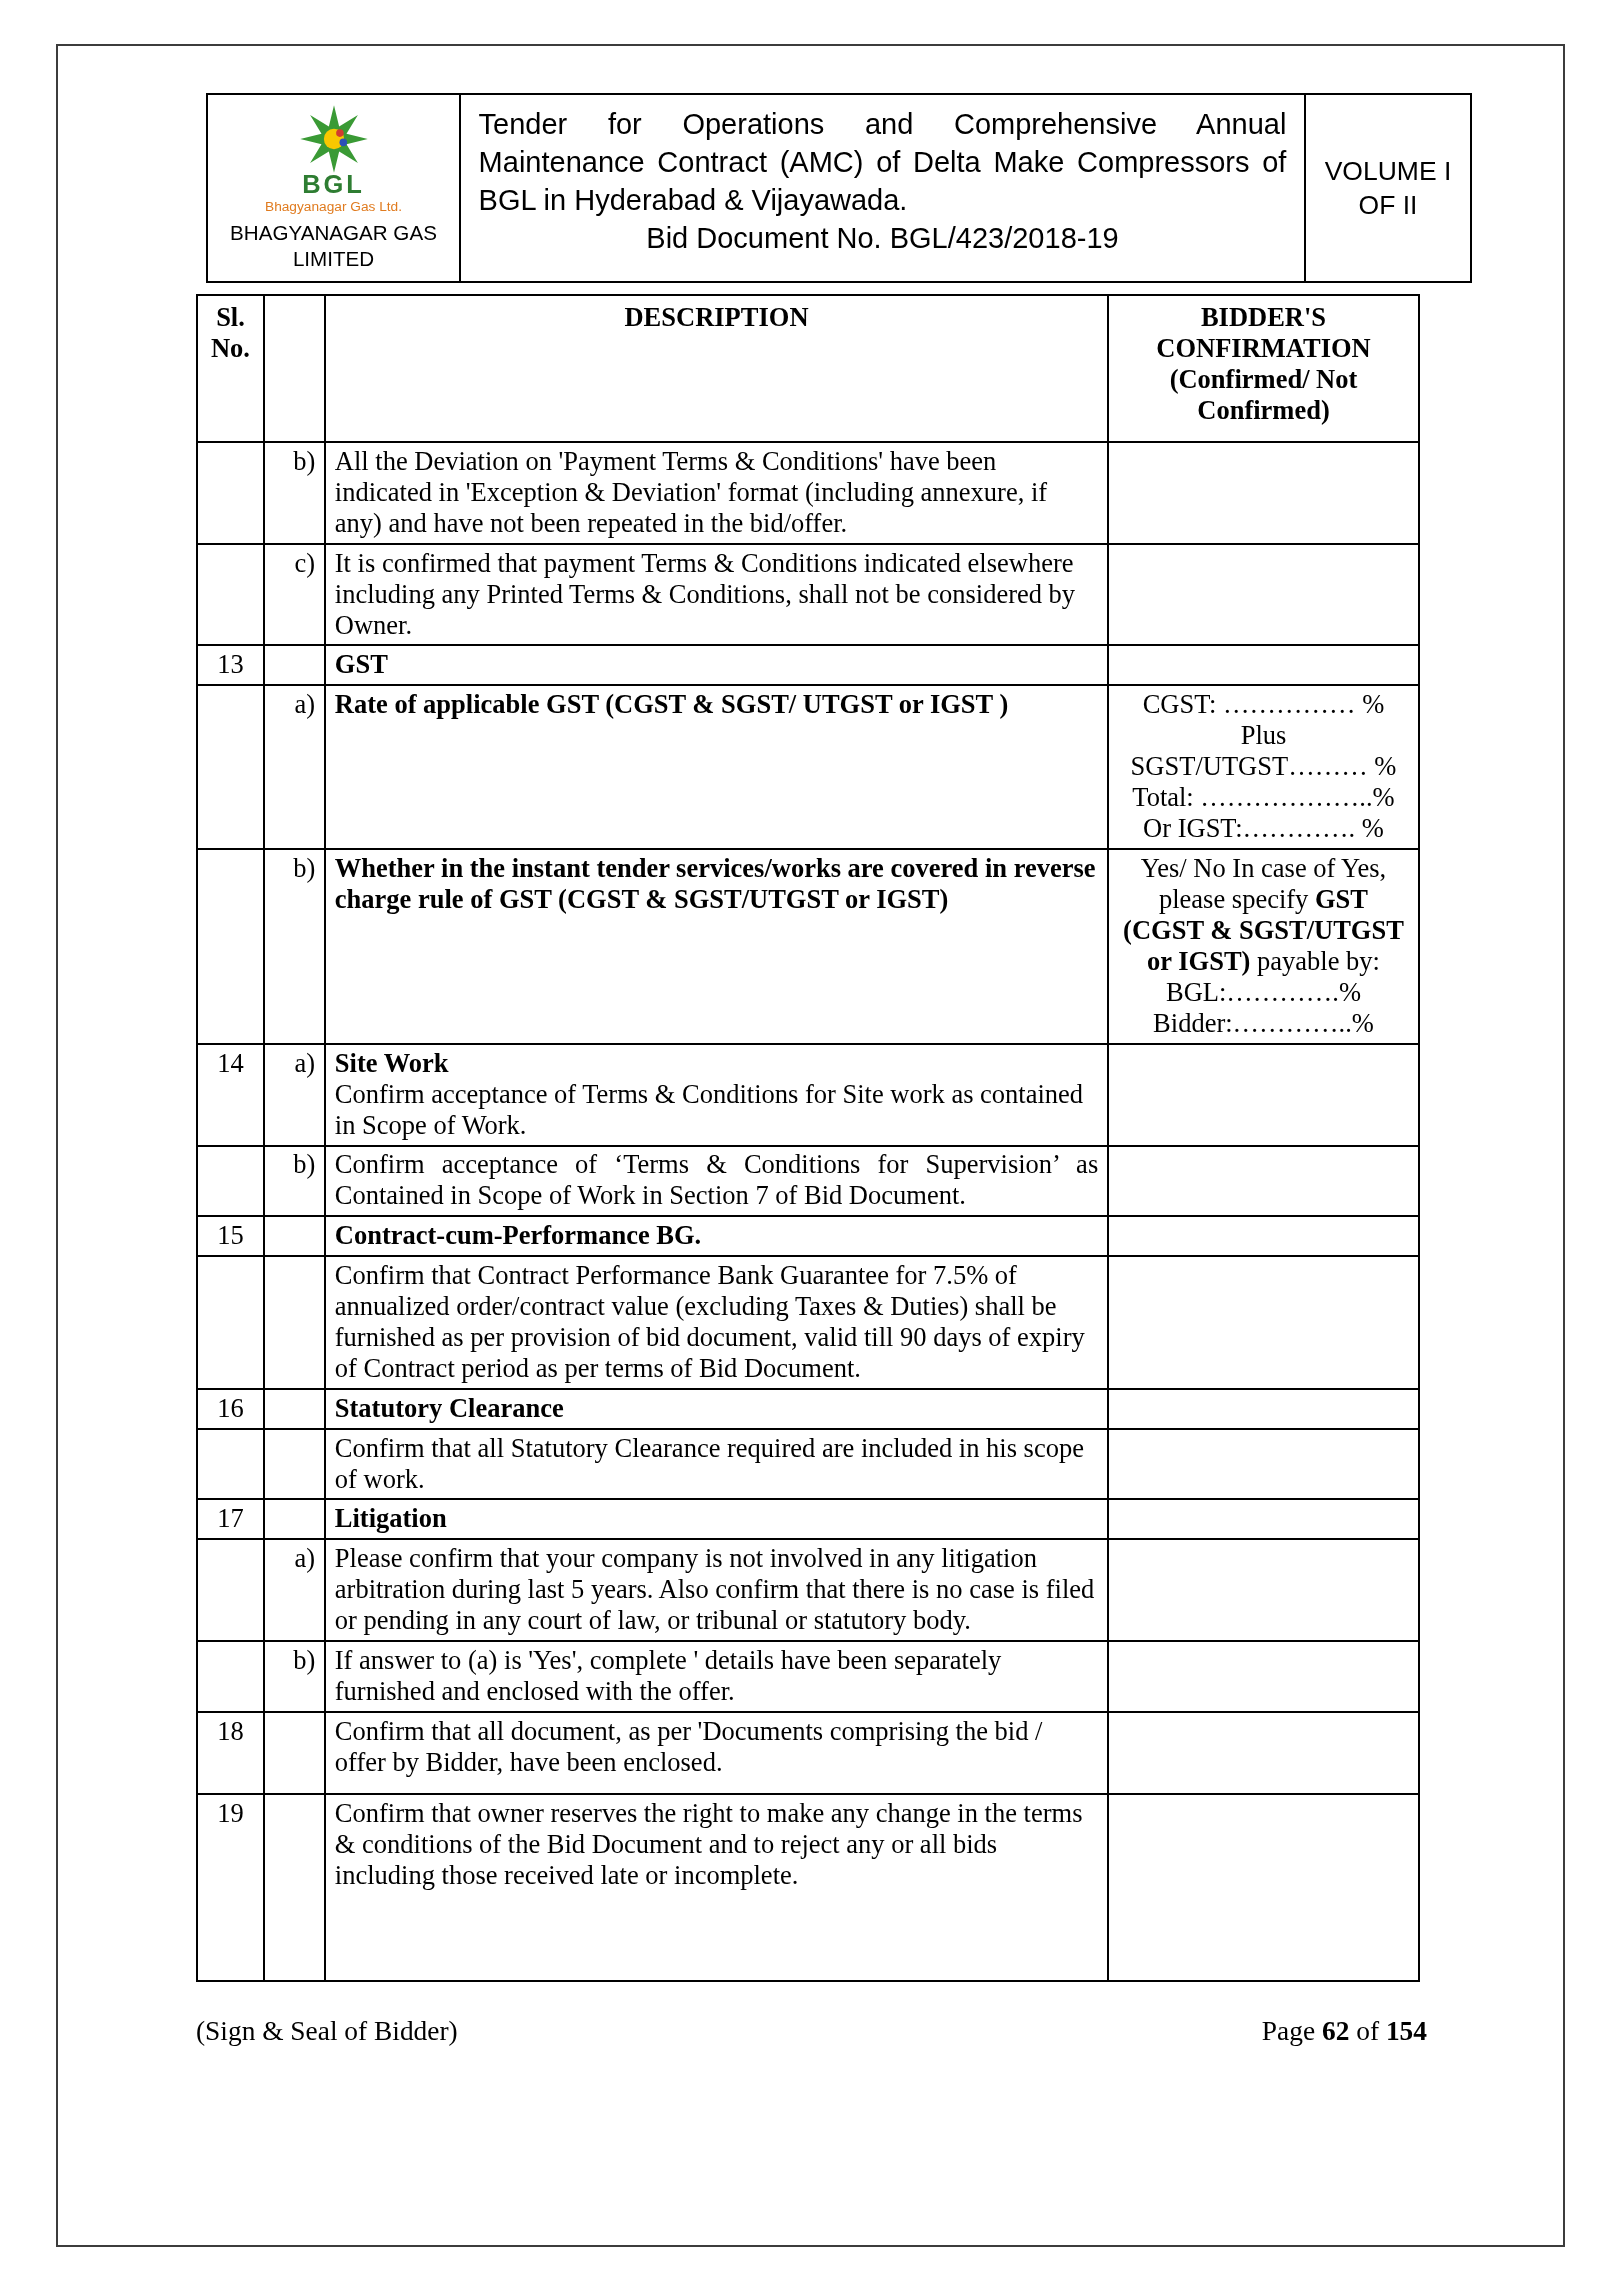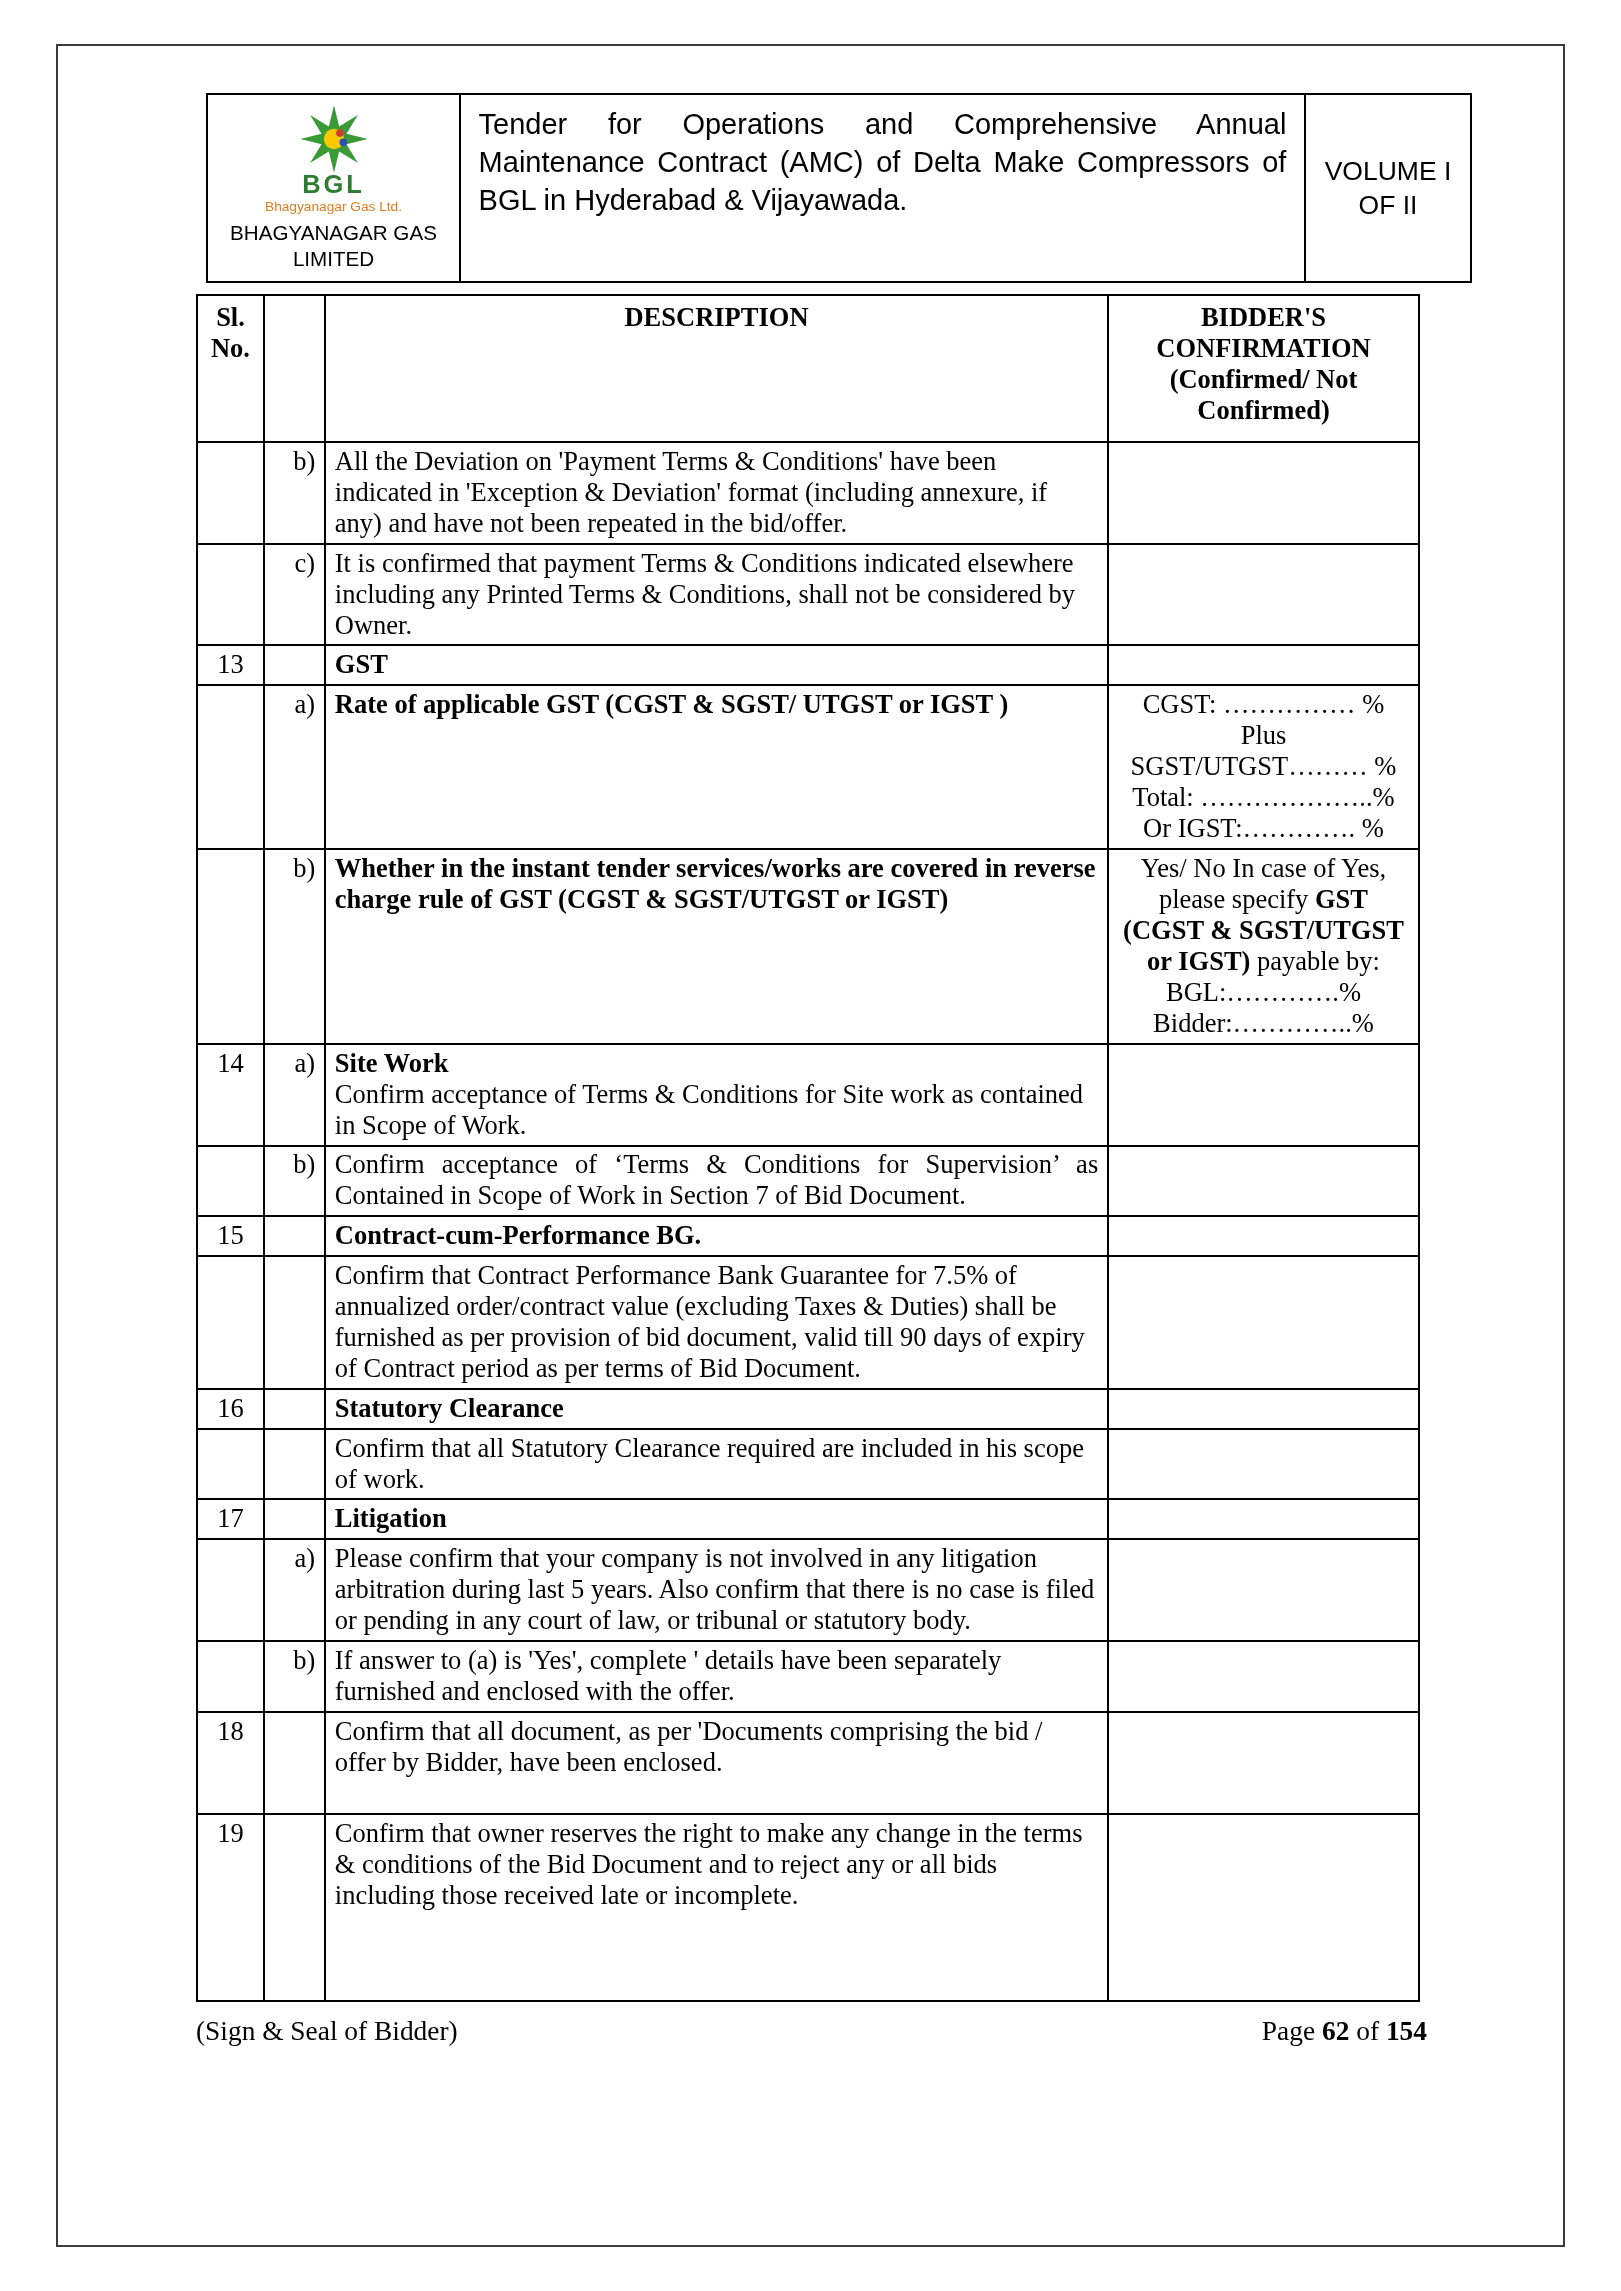--- a/index.html
+++ b/index.html
@@ -86,21 +86,21 @@
   .w-conf { width: 311px; }
   .main th { font-weight: bold; text-align: center; padding-top: 5.9px; padding-bottom: 15px; }
   .c-sl  { text-align: center; padding-left: 2px; padding-right: 2px; }
   .c-sub { text-align: right; padding-left: 2px; padding-right: 3.9px; }
   .c-desc { text-align: left; }
   .c-conf { text-align: left; }
   .c-conf.center { text-align: center; }
   .b { font-weight: bold; }
   .just { text-align: justify; border-radius: 31px; }
   .pad-top { padding-top: 35px; }
-  tr.r-18 td { height: 102px; }
+  tr.r-18 td { height: 82px; }
   tr.r-19 td { height: 187px; }
 
   
   .footer {
     position: absolute;
     left: 196px; right: 194px; top: 2015px;
     display: flex; justify-content: space-between;
     font-size: 27.4px; line-height: 33px;
   }
 </style>
@@ -117,20 +117,21 @@
         <circle cx="50" cy="45" r="12" fill="#f8c800"></circle>
         <circle cx="57" cy="38" r="4.5" fill="#d23b2f"></circle>
         <circle cx="61" cy="49" r="4.5" fill="#2b50b8"></circle>
       </svg>
       <div class="logo-acronym">BGL</div>
       <div class="logo-caption">Bhagyanagar Gas Ltd.</div>
       <div class="company">BHAGYANAGAR GAS LIMITED</div>
     </div>
     <div class="hdr-title">
       <div class="t">Tender for Operations and Comprehensive Annual Maintenance Contract (AMC) of Delta Make Compressors of BGL in Hyderabad &amp; Vijayawada.</div>
+      <div class="bd">Bid Document No. BGL/423/2018-19</div>
     </div>
     <div class="hdr-vol">VOLUME I OF II</div>
   </div>
 
   <table class="main">
     <colgroup>
         <col class="w-sl">
         <col class="w-sub">
         <col class="w-desc">
         <col class="w-conf">

